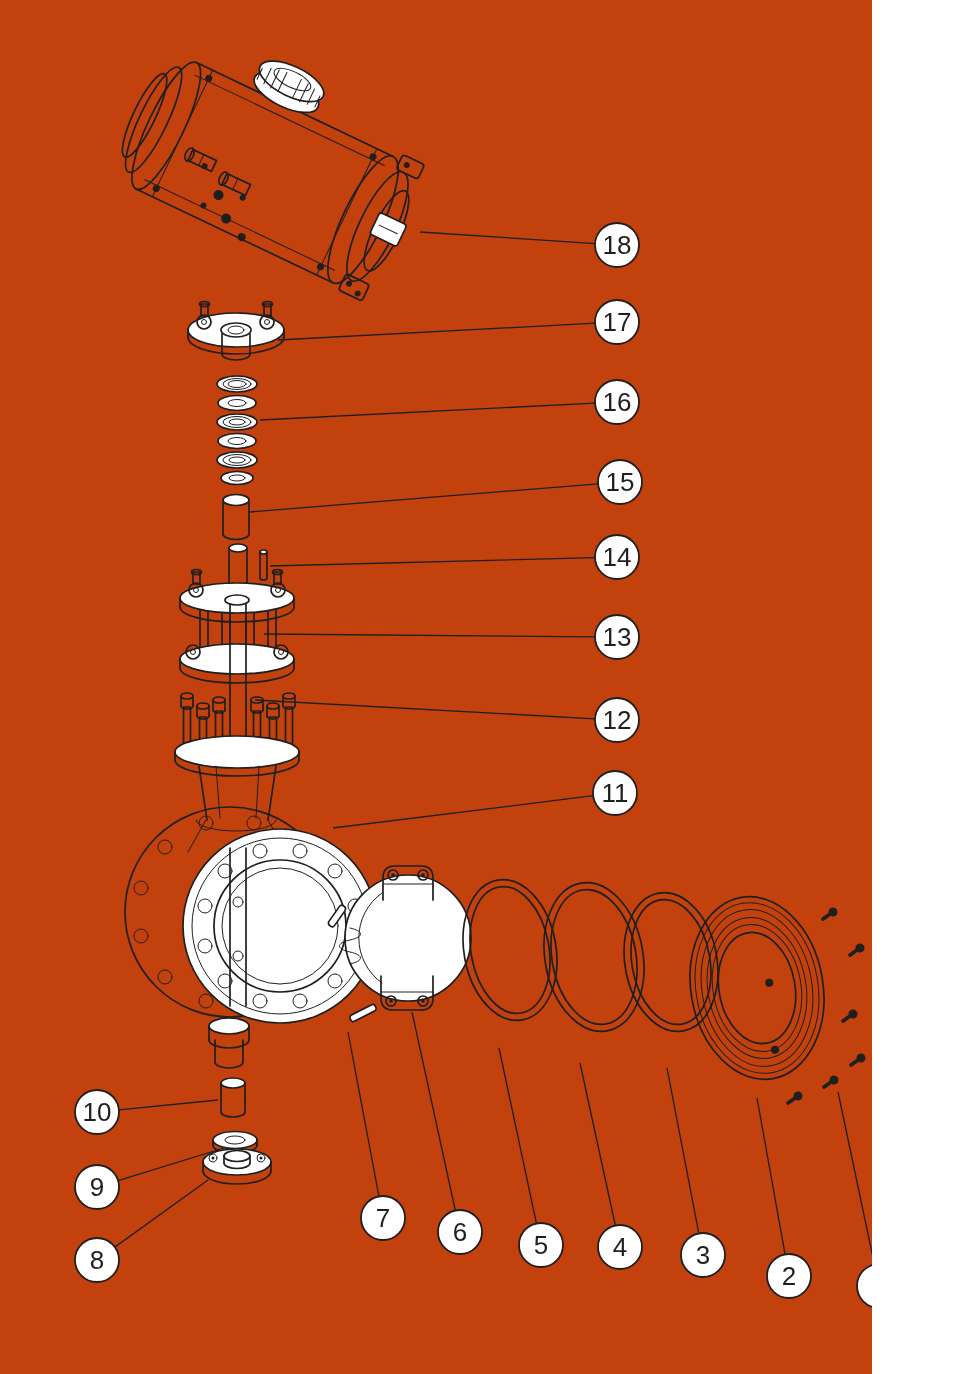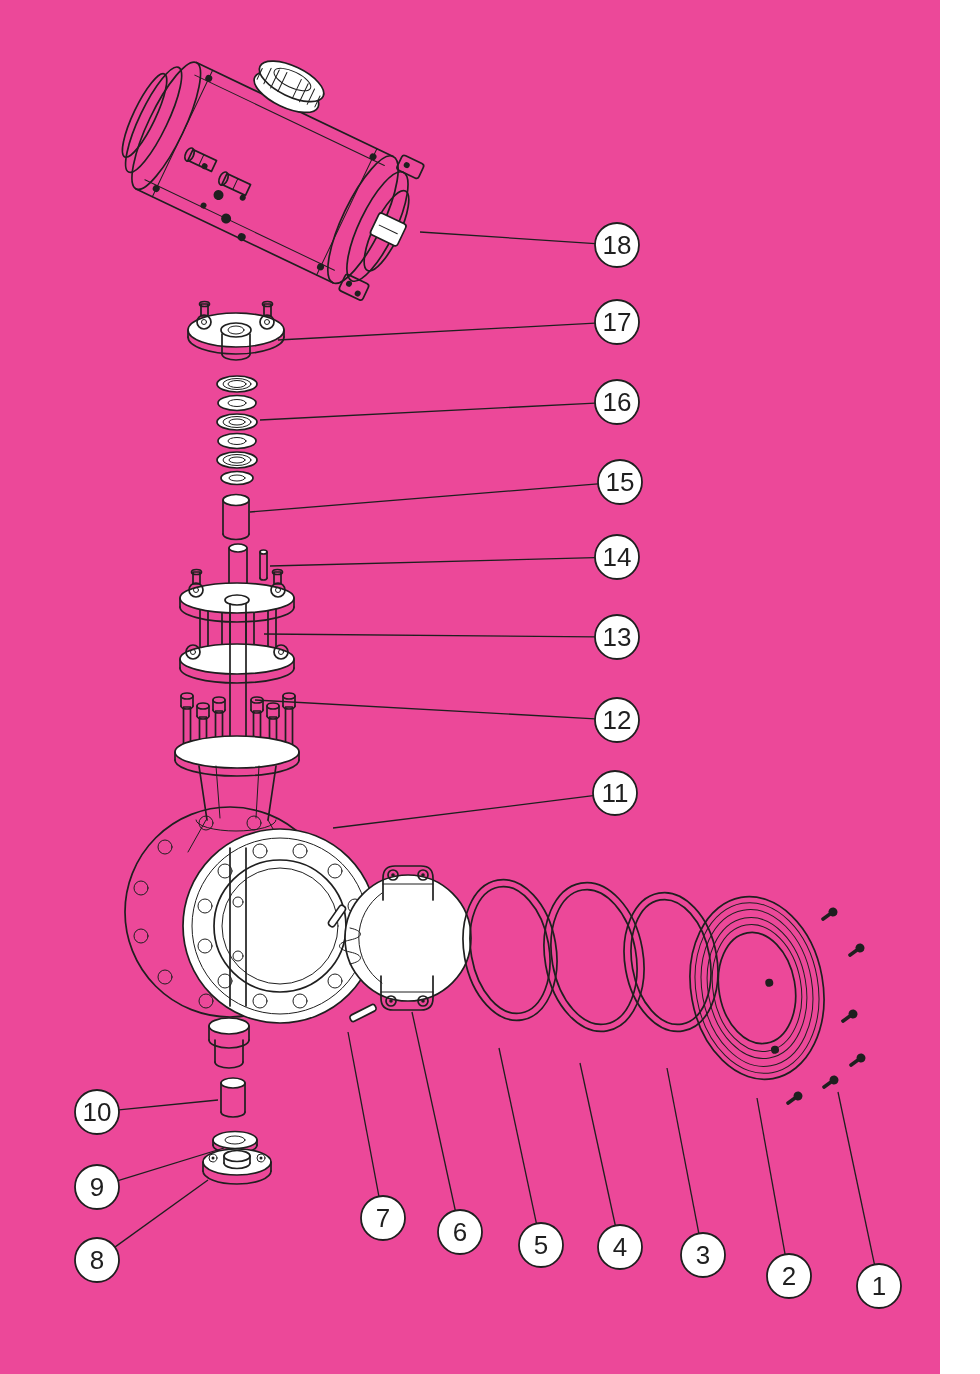--- a/index.html
+++ b/index.html
@@ -1,17 +1,17 @@
 <!DOCTYPE html>
 <html><head>
 <meta charset="utf-8">
 <style>
   *{margin:0;padding:0;box-sizing:border-box}
   html,body{background:#ffffff}
-  .canvas{position:relative;width:940px;height:1374px;background:#ec4899;overflow:hidden}
+  .canvas{position:relative;width:872px;height:1374px;background:#c2410c;overflow:hidden}
   svg{display:block}
   .ln{fill:none;stroke:#1f1f1f;stroke-width:1.7;stroke-linecap:round;stroke-linejoin:round}
   .th{stroke-width:1}
   .fc{fill:#1f1f1f;stroke:none}
   .wf{fill:#ffffff;stroke:#1f1f1f;stroke-width:1.7}
   .leader{stroke:#1f1f1f;stroke-width:1.3;fill:none}
   .callout-circle{fill:#ffffff;stroke:#1f1f1f;stroke-width:1.8}
   .callout-text{font:26px "Liberation Sans", sans-serif;text-anchor:middle;fill:#1f1f1f}
 </style>
 </head>

